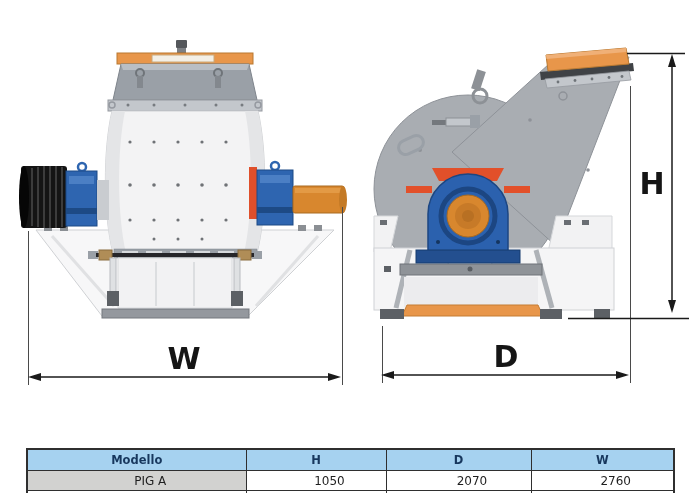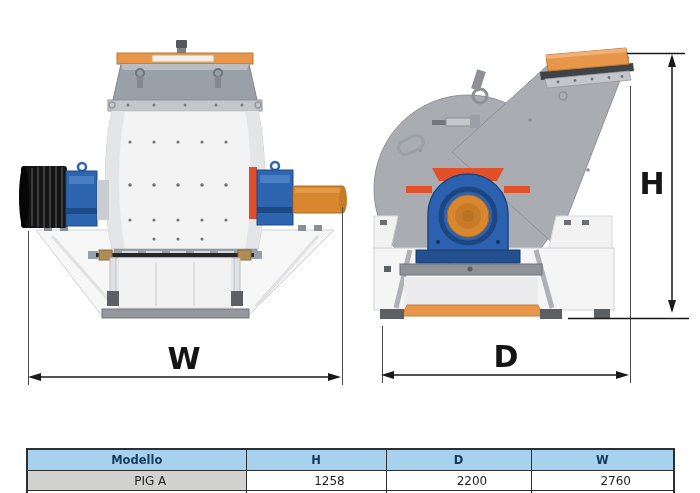--- a/index.html
+++ b/index.html
@@ -277,22 +277,22 @@
         <tr>
           <th>Modello</th>
           <th>H</th>
           <th>D</th>
           <th>W</th>
         </tr>
       </thead>
       <tbody>
         <tr>
           <td class="model">PIG A</td>
-          <td>1258</td>
-          <td>2200</td>
+          <td>1050</td>
+          <td>2070</td>
           <td>2760</td>
         </tr>
         <tr class="partial">
           <td class="model"></td>
           <td></td>
           <td></td>
           <td></td>
         </tr>
       </tbody>
     </table>

